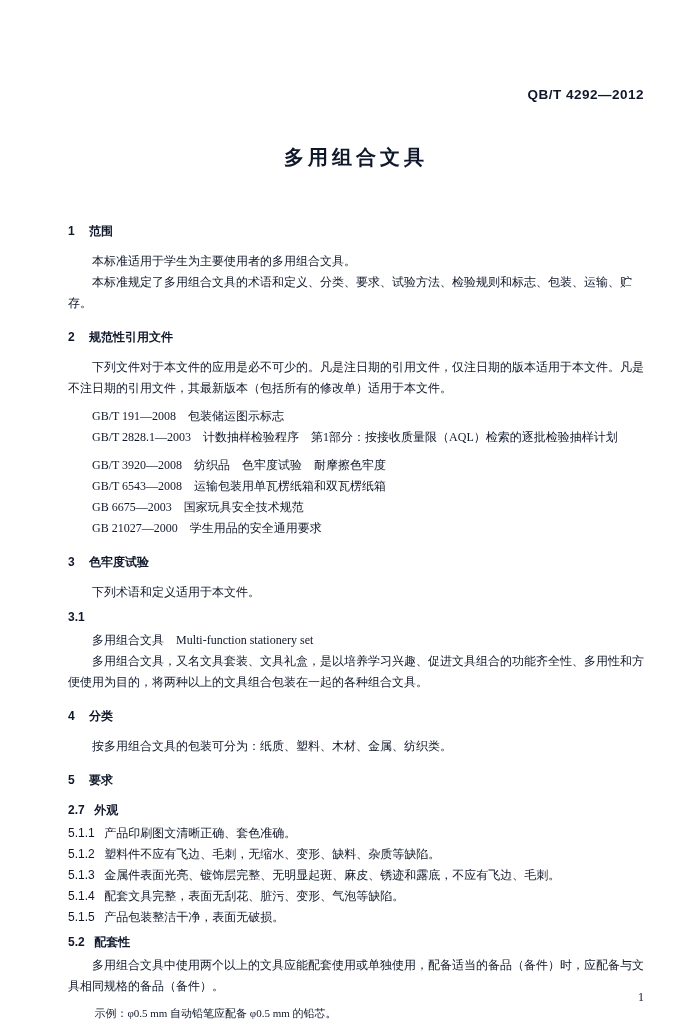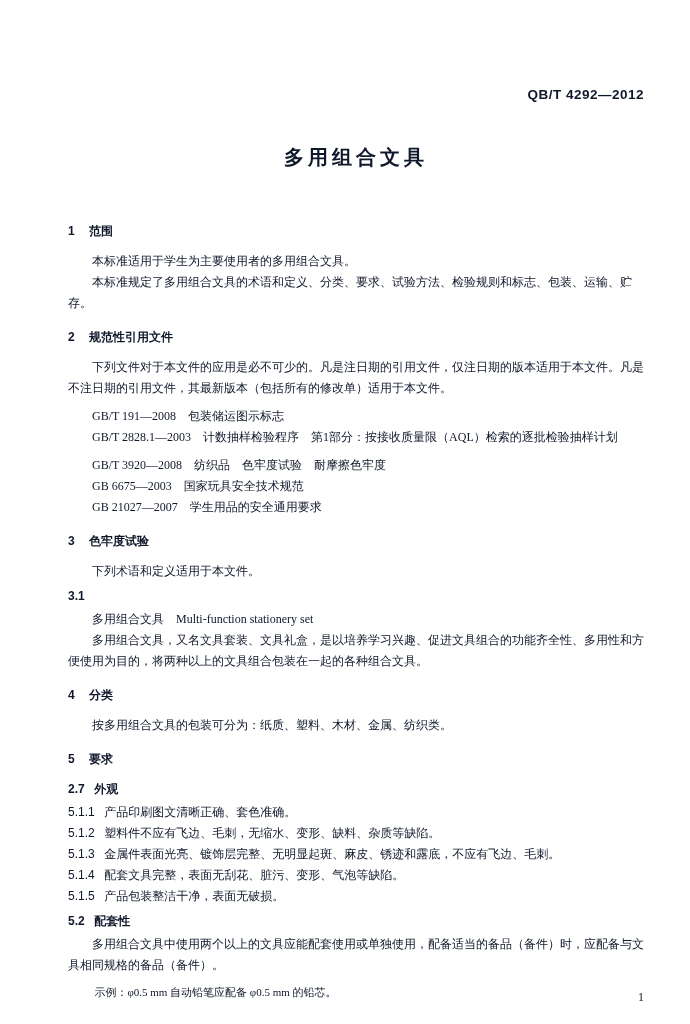--- a/index.html
+++ b/index.html
@@ -89,22 +89,23 @@
 
   <div class="doc-body">
       <div class="line h1"><span class="num">1</span><span class="txt">范围</span></div>
       <div class="line p">本标准适用于学生为主要使用者的多用组合文具。</div>
       <div class="line p">本标准规定了多用组合文具的术语和定义、分类、要求、试验方法、检验规则和标志、包装、运输、贮存。</div>
       <div class="line h1"><span class="num">2</span><span class="txt">规范性引用文件</span></div>
       <div class="line p">下列文件对于本文件的应用是必不可少的。凡是注日期的引用文件，仅注日期的版本适用于本文件。凡是不注日期的引用文件，其最新版本（包括所有的修改单）适用于本文件。</div>
       <div class="line ref gap">GB/T 191—2008　包装储运图示标志</div>
       <div class="line ref">GB/T 2828.1—2003　计数抽样检验程序　第1部分：按接收质量限（AQL）检索的逐批检验抽样计划</div>
       <div class="line ref gap">GB/T 3920—2008　纺织品　色牢度试验　耐摩擦色牢度</div>
+      <div class="line ref">GB/T 6543—2008　运输包装用单瓦楞纸箱和双瓦楞纸箱</div>
       <div class="line ref">GB 6675—2003　国家玩具安全技术规范</div>
-      <div class="line ref">GB 21027—2007　学生用品的安全通用要求</div>
+      <div class="line ref">GB 21027—2000　学生用品的安全通用要求</div>
       <div class="line h1"><span class="num">3</span><span class="txt">色牢度试验</span></div>
       <div class="line p">下列术语和定义适用于本文件。</div>
       <div class="line h2"><span class="num">3.1</span></div>
       <div class="line term"><span class="num">多用组合文具</span><span class="txt">Multi-function stationery set</span></div>
       <div class="line p">多用组合文具，又名文具套装、文具礼盒，是以培养学习兴趣、促进文具组合的功能齐全性、多用性和方便使用为目的，将两种以上的文具组合包装在一起的各种组合文具。</div>
       <div class="line h1"><span class="num">4</span><span class="txt">分类</span></div>
       <div class="line p">按多用组合文具的包装可分为：纸质、塑料、木材、金属、纺织类。</div>
       <div class="line h1"><span class="num">5</span><span class="txt">要求</span></div>
       <div class="line h2"><span class="num">2.7</span><span class="txt">外观</span></div>
       <div class="line clause"><span class="num">5.1.1</span><span class="txt">产品印刷图文清晰正确、套色准确。</span></div>

